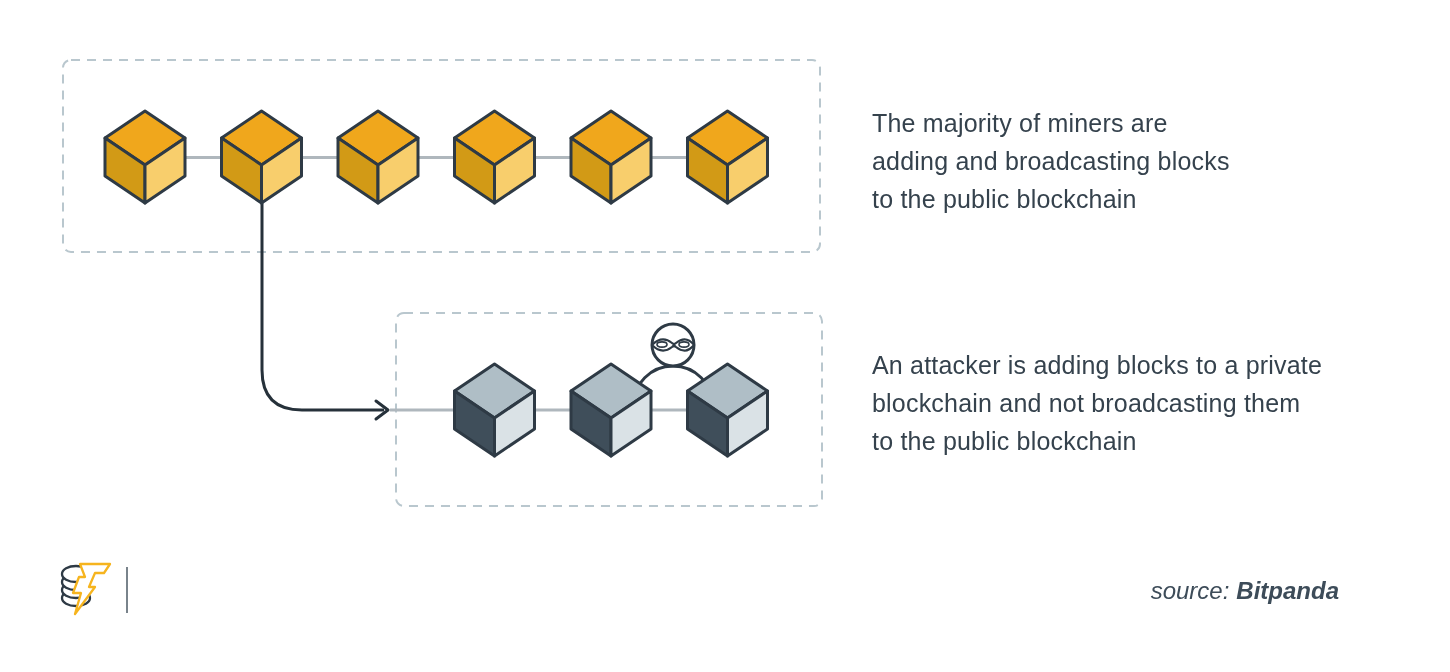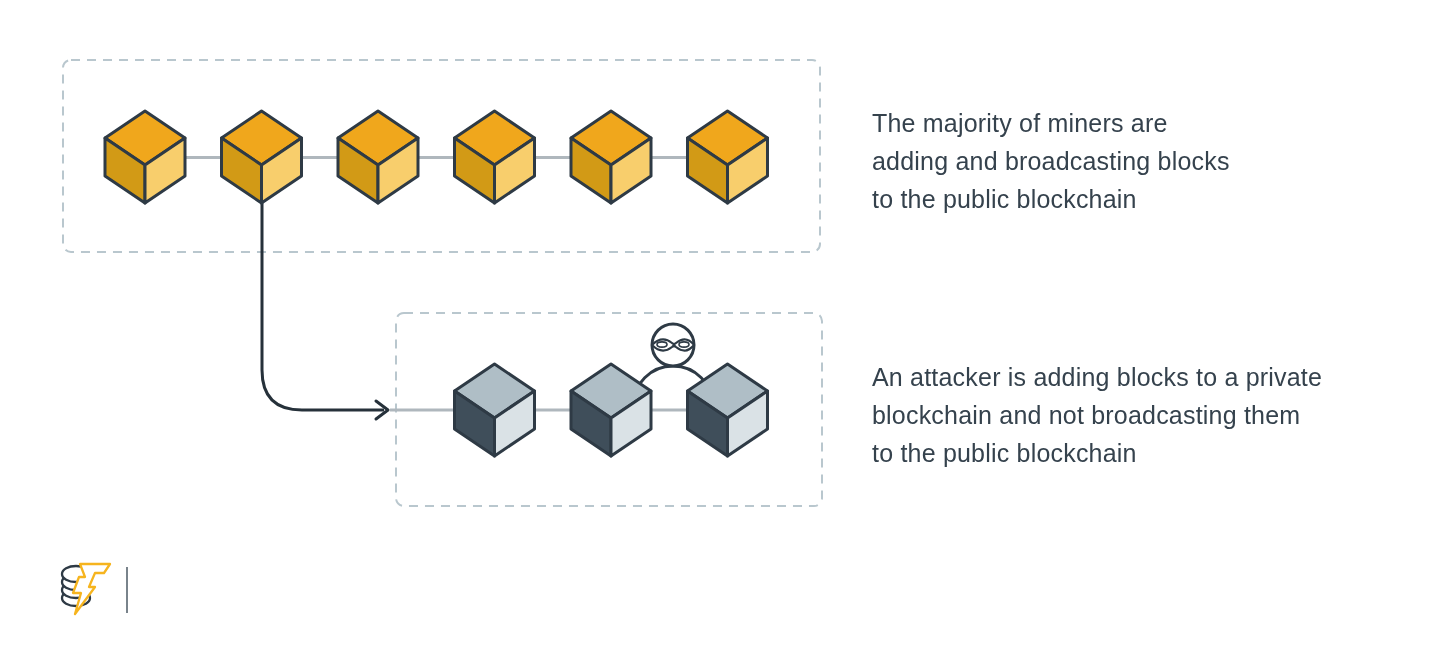--- a/index.html
+++ b/index.html
@@ -7,21 +7,21 @@
     position:relative; width:1399px; height:672px; background:#ffffff;
     font-family:"Liberation Sans","DejaVu Sans",sans-serif; overflow:hidden;
   }
   svg.diagram { position:absolute; left:0; top:0; width:1450px; height:672px; }
   .caption {
     position:absolute; font-size:25px; line-height:38px;
     color:var(--caption_text,#35424D); white-space:pre-line;
     letter-spacing:0.2px;
   }
   .caption-top    { left:872px; top:104px; }
-  .caption-bottom { left:872px; top:358px; }
+  .caption-bottom { left:872px; top:346px; }
   .logo    { position:absolute; left:56px;  top:562px; width:60px; height:58px; }
   .divider { position:absolute; left:126px; top:567px; width:2px; height:46px; background:#79838B; }
   .site    { position:absolute; left:148px; top:577px; font-size:23px; color:var(--footer_text,#5F6B74); letter-spacing:0.3px; }
   .source  { position:absolute; right:60px; top:577px; font-size:24px; font-style:italic; color:var(--source_text,#3D4C59); }
   .source-label { margin-right:7px; }
   .source-name  { font-weight:bold; }
 </style>
 </head>
 <body>
 
@@ -107,14 +107,17 @@
   <svg class="logo" viewBox="0 0 60 58" xmlns="http://www.w3.org/2000/svg">
     <g>
       <ellipse cx="20" cy="36" rx="14" ry="8" fill="#fff" stroke-width="2.3" stroke="#2E3A45"></ellipse>
       <ellipse cx="20" cy="28" rx="14" ry="8" fill="#fff" stroke-width="2.3" stroke="#2E3A45"></ellipse>
       <ellipse cx="20" cy="20" rx="14" ry="8" fill="#fff" stroke-width="2.3" stroke="#2E3A45"></ellipse>
       <ellipse cx="20" cy="12" rx="14" ry="8" fill="#fff" stroke-width="2.3" stroke="#2E3A45"></ellipse>
     </g>
     <path d="M24 2 H54 L48 11 H39 L33 25 H39 L19 52 L25 31 H17 L23 15 H29 Z" fill="#ffffff" stroke-width="2.3" stroke-linejoin="round" stroke="#F6B41E"></path>
   </svg>
   <div class="divider"></div>
+  <div class="source">
+    <span class="source-label">source:</span><b class="source-name">Bitpanda</b>
+  </div>
 
 </div>
 
 </body></html>

